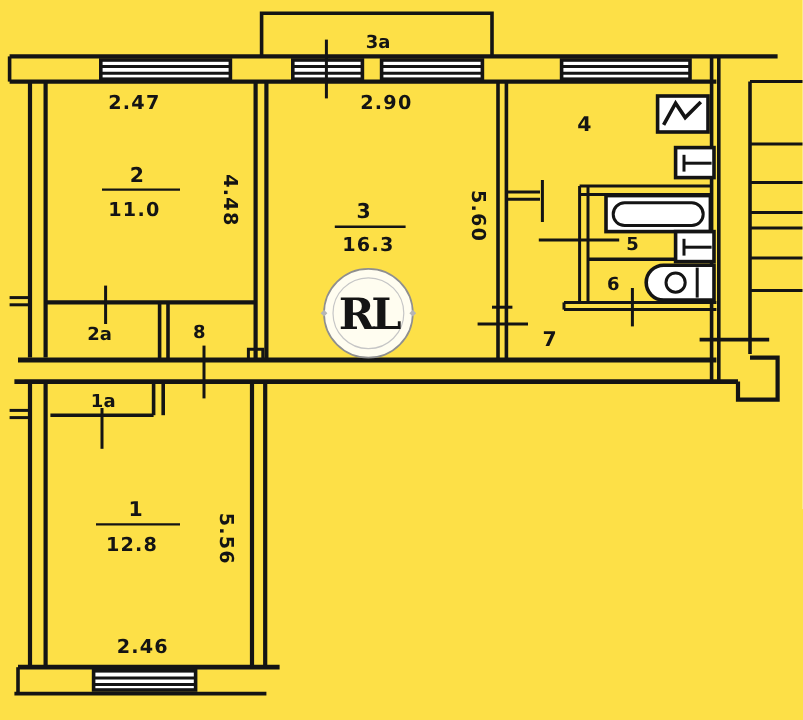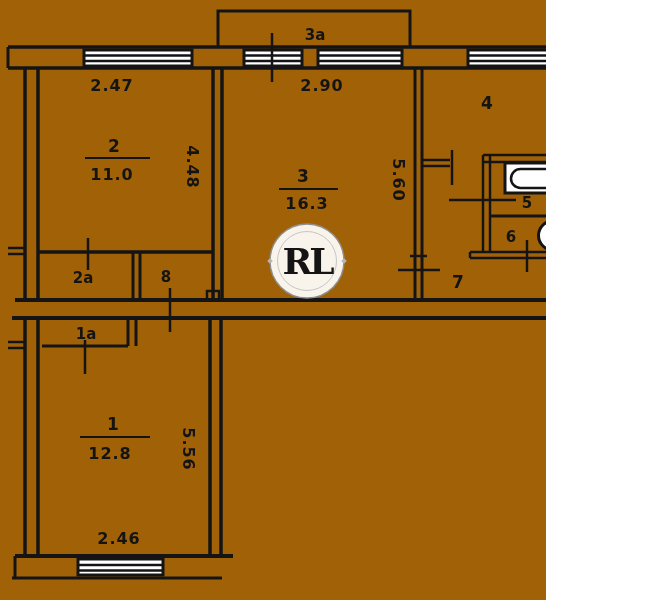--- a/index.html
+++ b/index.html
@@ -1,16 +1,16 @@
 <!DOCTYPE html>
 <html><head>
 <meta charset="utf-8">
 <style>
   html,body{margin:0;padding:0;background:#ffffff;}
-  #stage{position:relative;width:546px;height:600px;background:#a16207;overflow:hidden;}
+  #stage{position:relative;width:669px;height:600px;background:#fde047;overflow:hidden;}
   svg{display:block;}
   text{font-family:"DejaVu Sans",sans-serif;font-weight:700;fill:#141414;}
   .dim{font-size:16px;letter-spacing:1px;}
   .num{font-size:17px;}
   .small{font-size:15px;}
   .wall{stroke:#141414;fill:none;}
   .w4{stroke-width:4;}
   .w35{stroke-width:3.5;}
   .w3{stroke-width:3;}
   .w25{stroke-width:2.5;}

